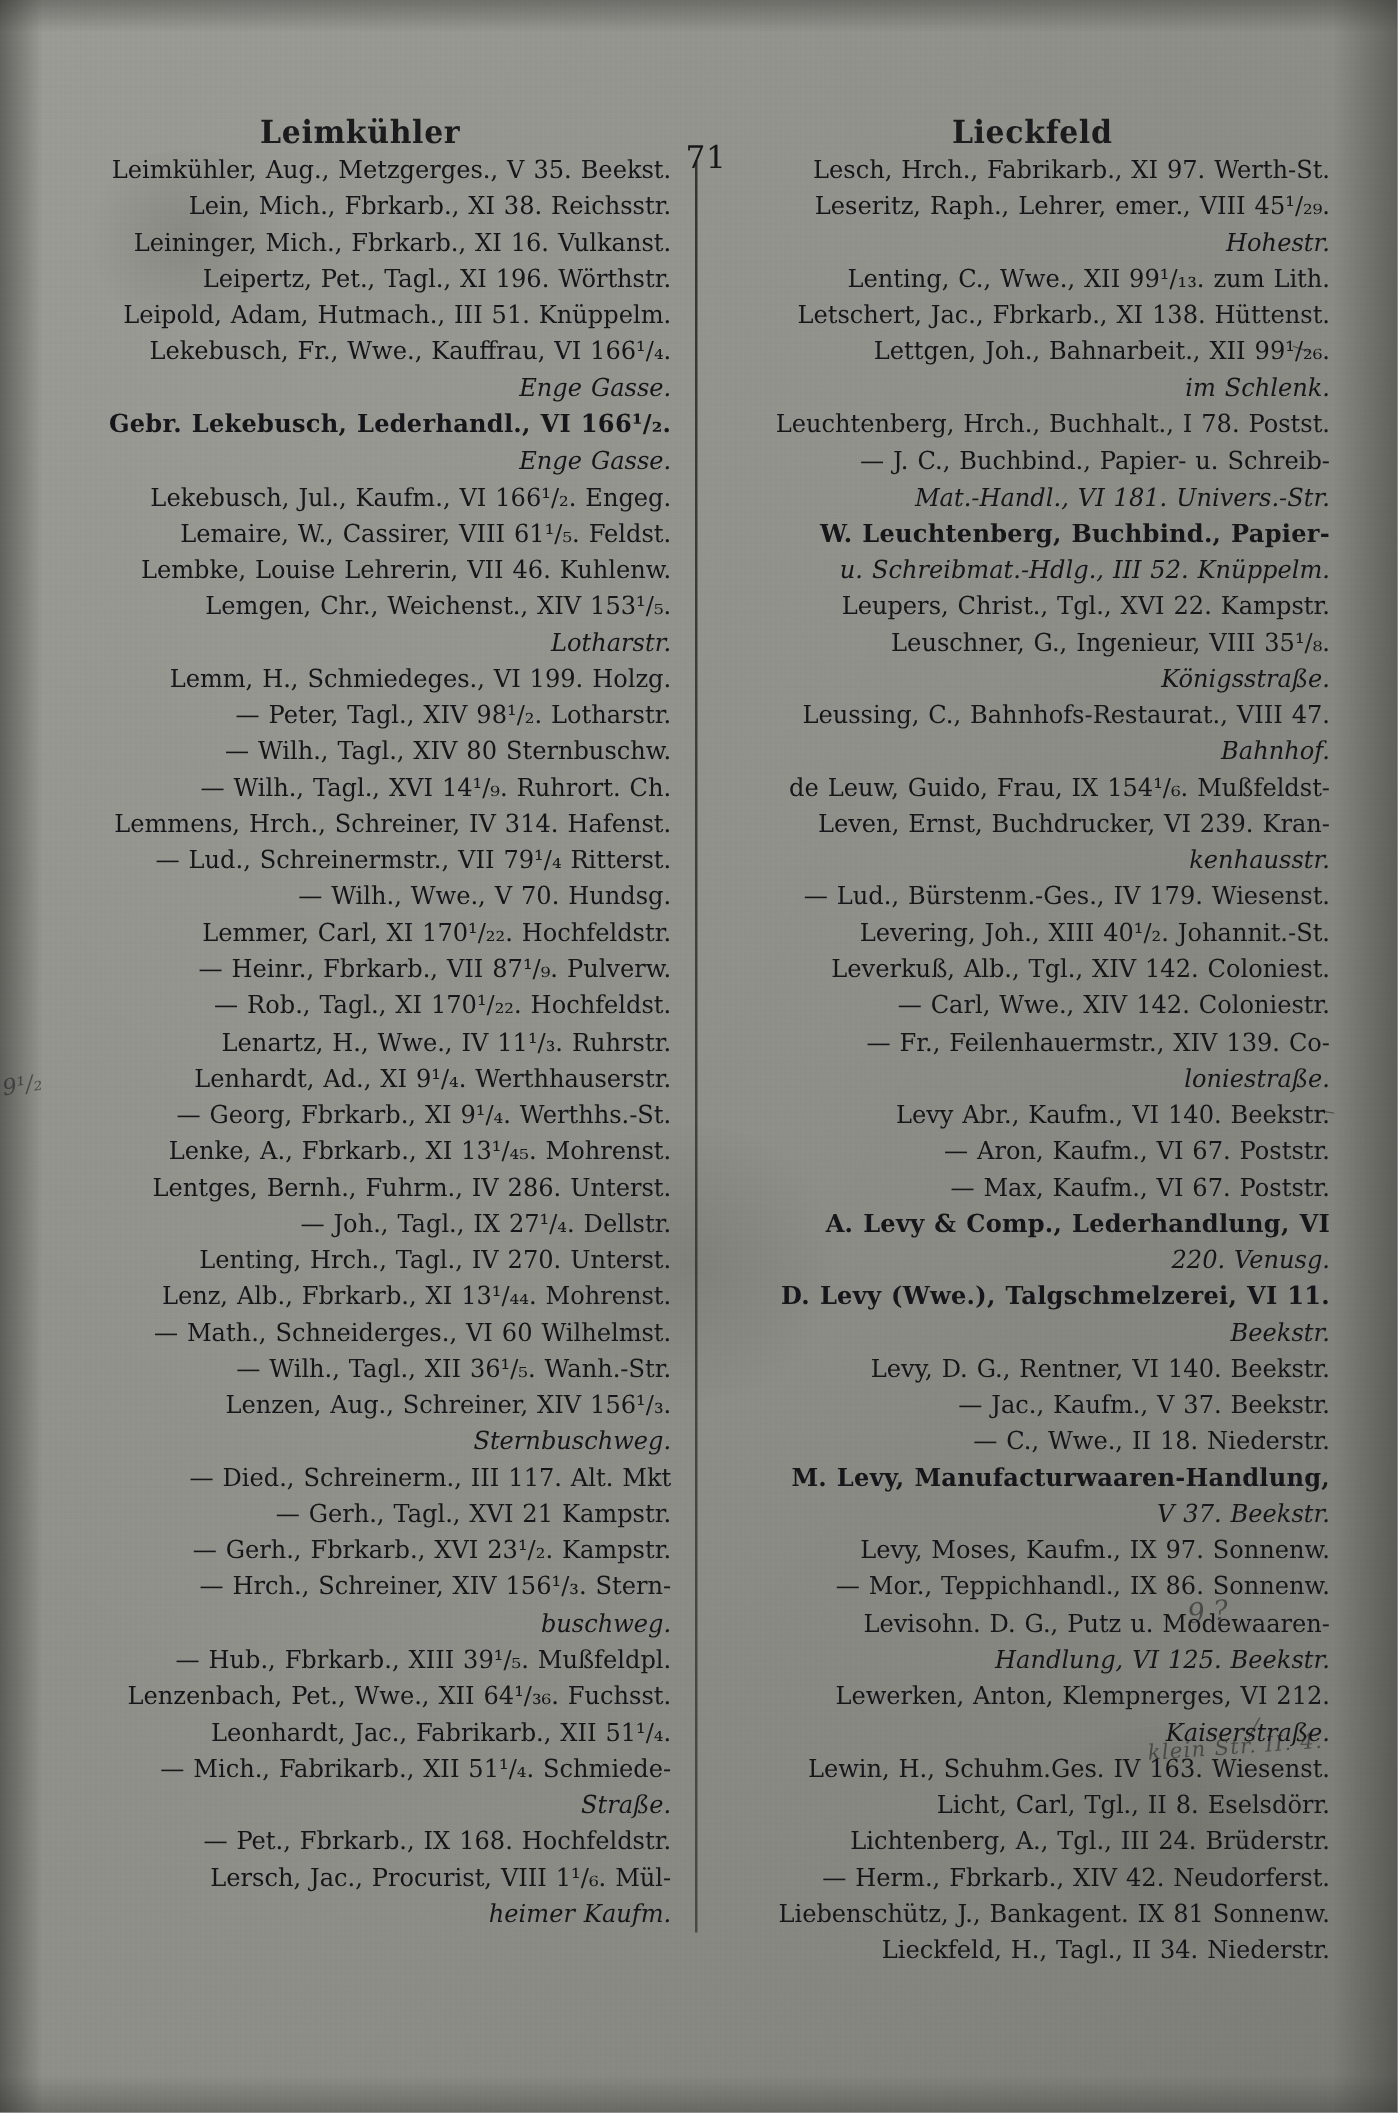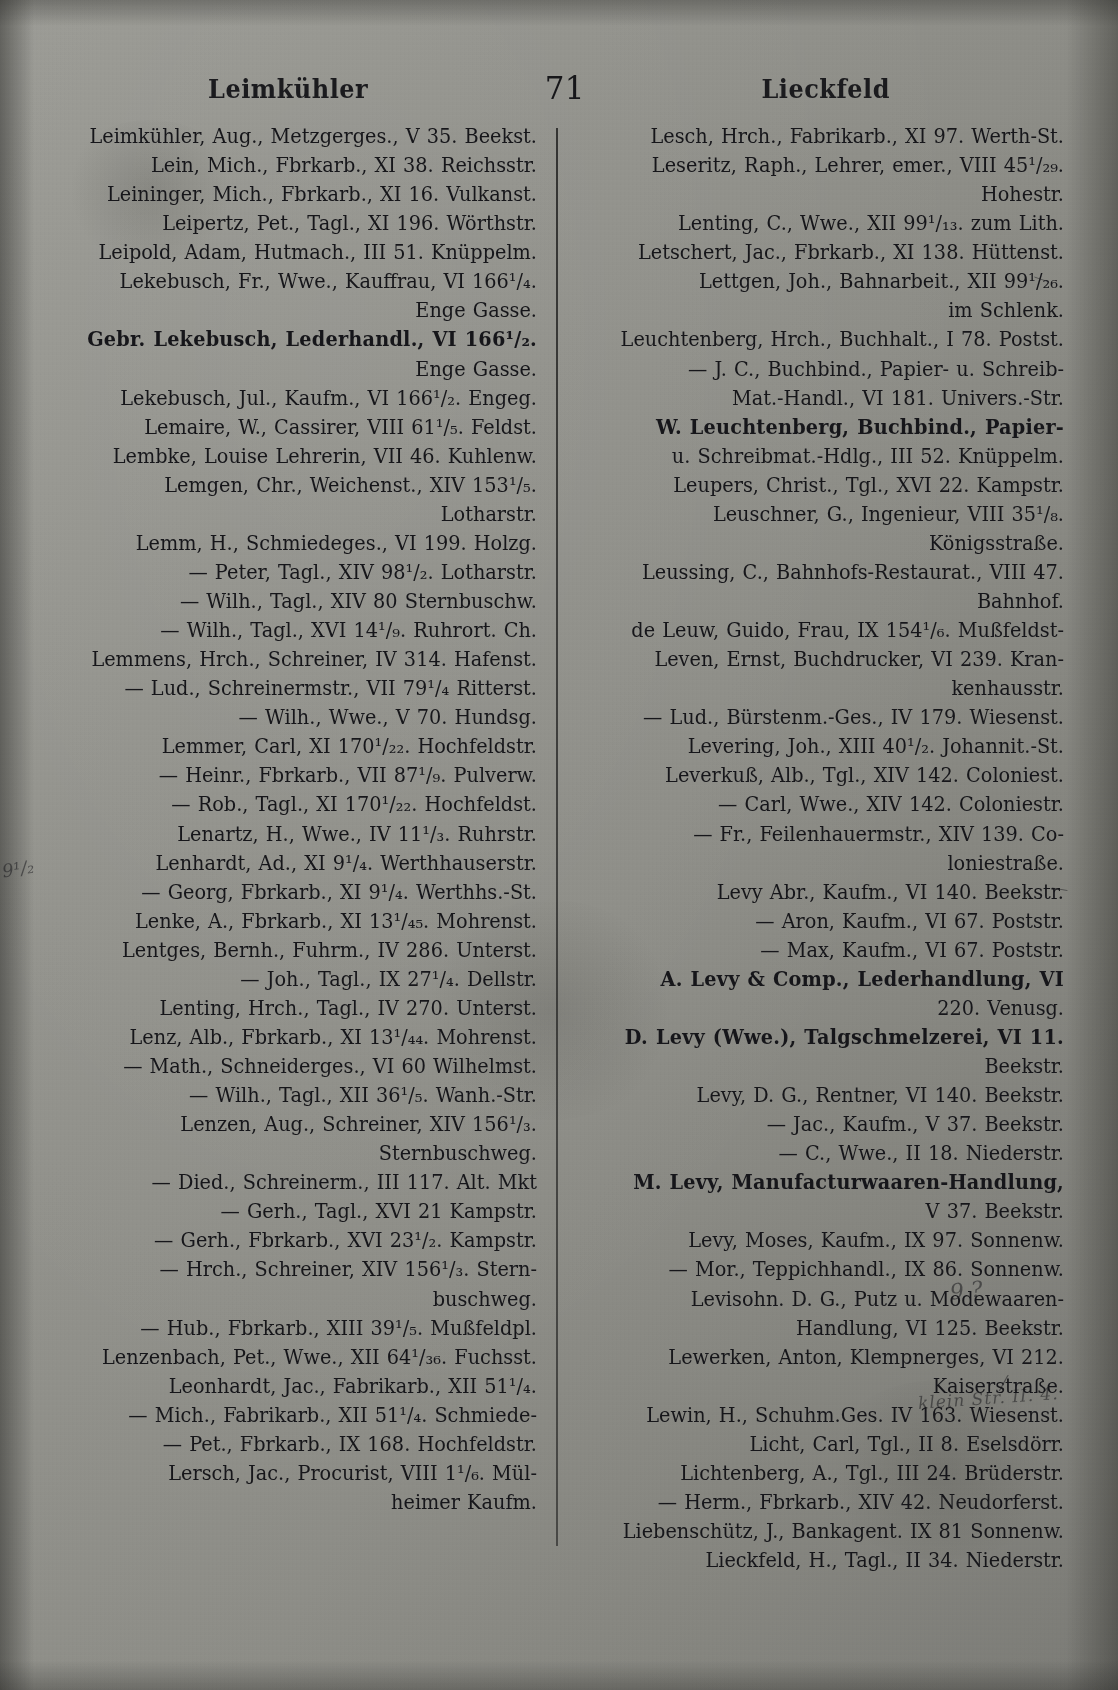--- a/index.html
+++ b/index.html
@@ -68,23 +68,24 @@
   .header .hdr-left, .header .hdr-right {
     font-family: "DejaVu Serif", serif;
     font-size: 24px;
     font-weight: 700;
     color: #1b1b1e;
     transform: scaleY(1.06);
   }
   .header .hdr-left { margin-left: 88px; }
   .header .hdr-right { margin-right: 108px; }
   .header .hdr-page {
-    font-size: 31px;
+    font-size: 25px;
     font-weight: 400;
     color: #17171a;
+    margin-top: 41px;
   }
 
   .columns {
     position: absolute;
     left: 52px;
     right: 40px;
     top: 122px;
     display: flex;
     gap: 12px;
     text-align: right;
@@ -112,20 +113,21 @@
     line-height: 1.455;
     margin: 0 0 1px 0;
     text-indent: 0;
     white-space: pre-wrap;
     word-spacing: 1px;
     transform: scaleY(1.03);
     transform-origin: left top;
   }
   .entry.cont {
     padding-left: 34px;
+    font-style: italic;
   }
   .entry.bold {
     font-weight: 700;
     letter-spacing: .2px;
   }
 
   
   .mark {
     position: absolute;
     font-family: "DejaVu Serif", serif;
@@ -209,20 +211,21 @@
         <div class="entry cont">Sternbuschweg.</div>
         <div class="entry">— Died., Schreinerm., III 117. Alt. Mkt</div>
         <div class="entry">— Gerh., Tagl., XVI 21 Kampstr.</div>
         <div class="entry">— Gerh., Fbrkarb., XVI 23¹/₂. Kampstr.</div>
         <div class="entry">— Hrch., Schreiner, XIV 156¹/₃. Stern-</div>
         <div class="entry cont">buschweg.</div>
         <div class="entry">— Hub., Fbrkarb., XIII 39¹/₅. Mußfeldpl.</div>
         <div class="entry">Lenzenbach, Pet., Wwe., XII 64¹/₃₆. Fuchsst.</div>
         <div class="entry">Leonhardt, Jac., Fabrikarb., XII 51¹/₄.</div>
         <div class="entry">— Mich., Fabrikarb., XII 51¹/₄. Schmiede-</div>
+        <div class="entry cont">Straße.</div>
         <div class="entry">— Pet., Fbrkarb., IX 168. Hochfeldstr.</div>
         <div class="entry">Lersch, Jac., Procurist, VIII 1¹/₆. Mül-</div>
         <div class="entry cont">heimer Kaufm.</div>
       </div>
     <div class="col right" id="col-right">
         <div class="entry">Lesch, Hrch., Fabrikarb., XI 97. Werth-St.</div>
         <div class="entry">Leseritz, Raph., Lehrer, emer., VIII 45¹/₂₉.</div>
         <div class="entry cont">Hohestr.</div>
         <div class="entry">Lenting, C., Wwe., XII 99¹/₁₃. zum Lith.</div>
         <div class="entry">Letschert, Jac., Fbrkarb., XI 138. Hüttenst.</div>

